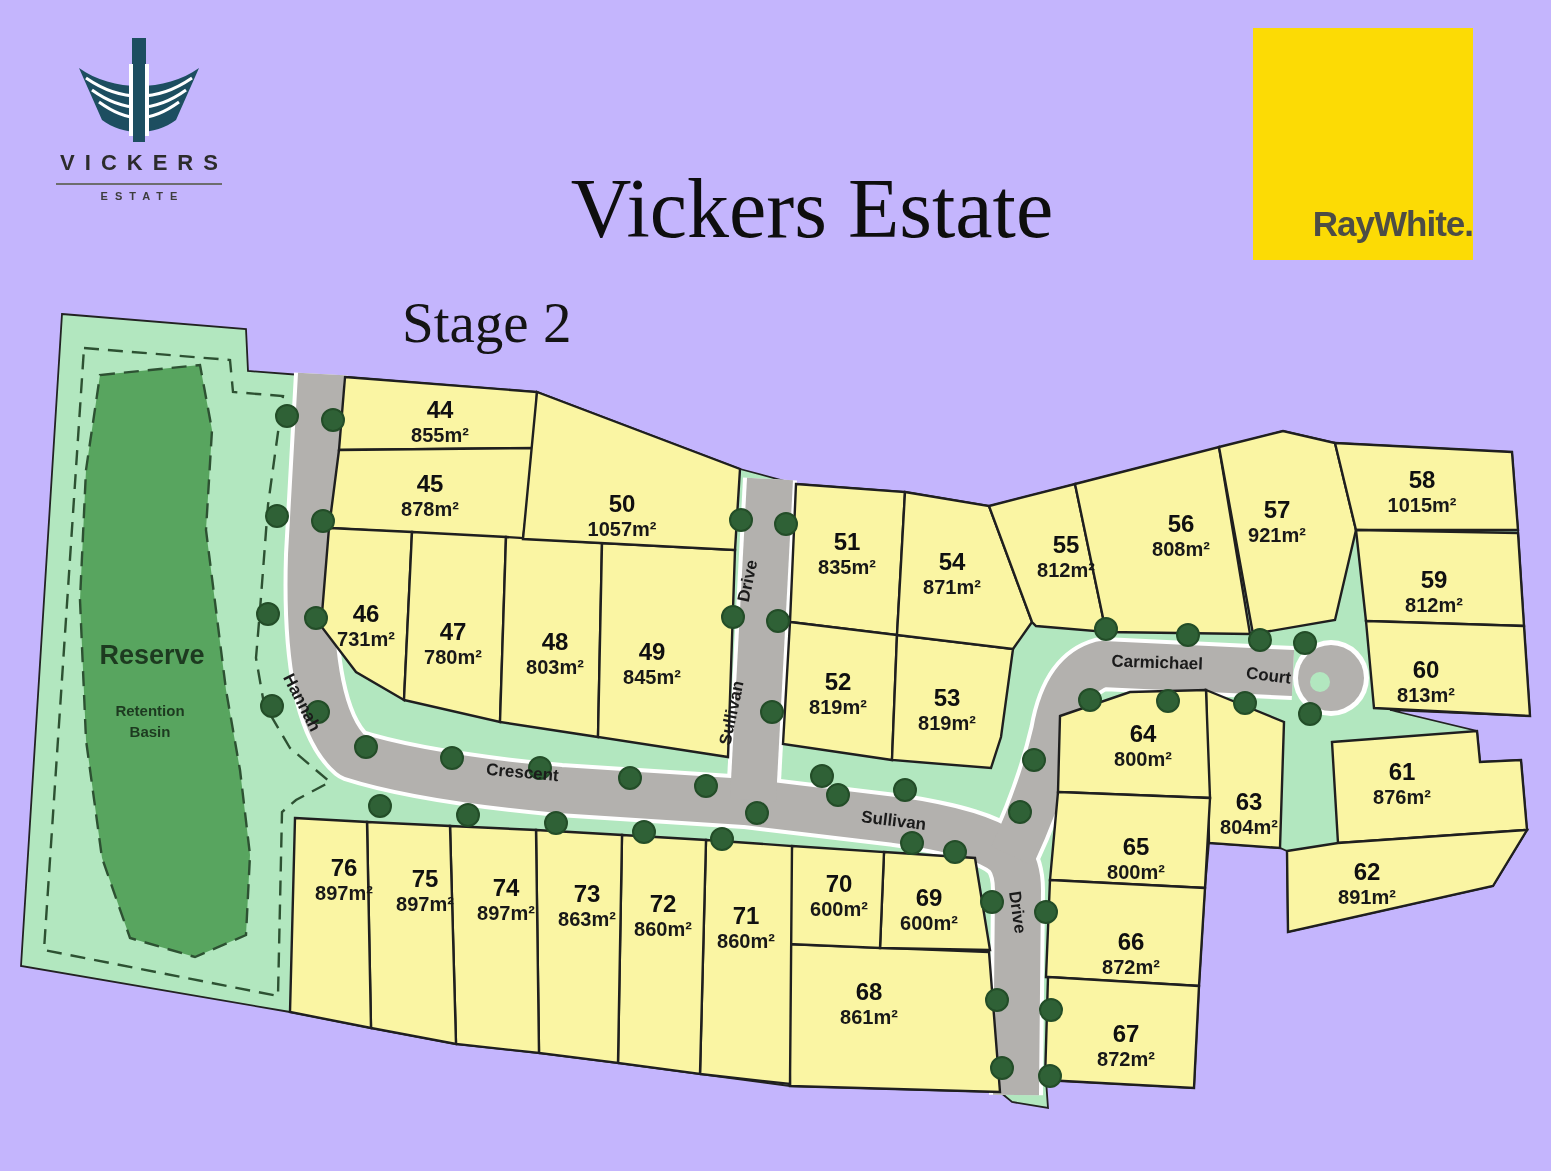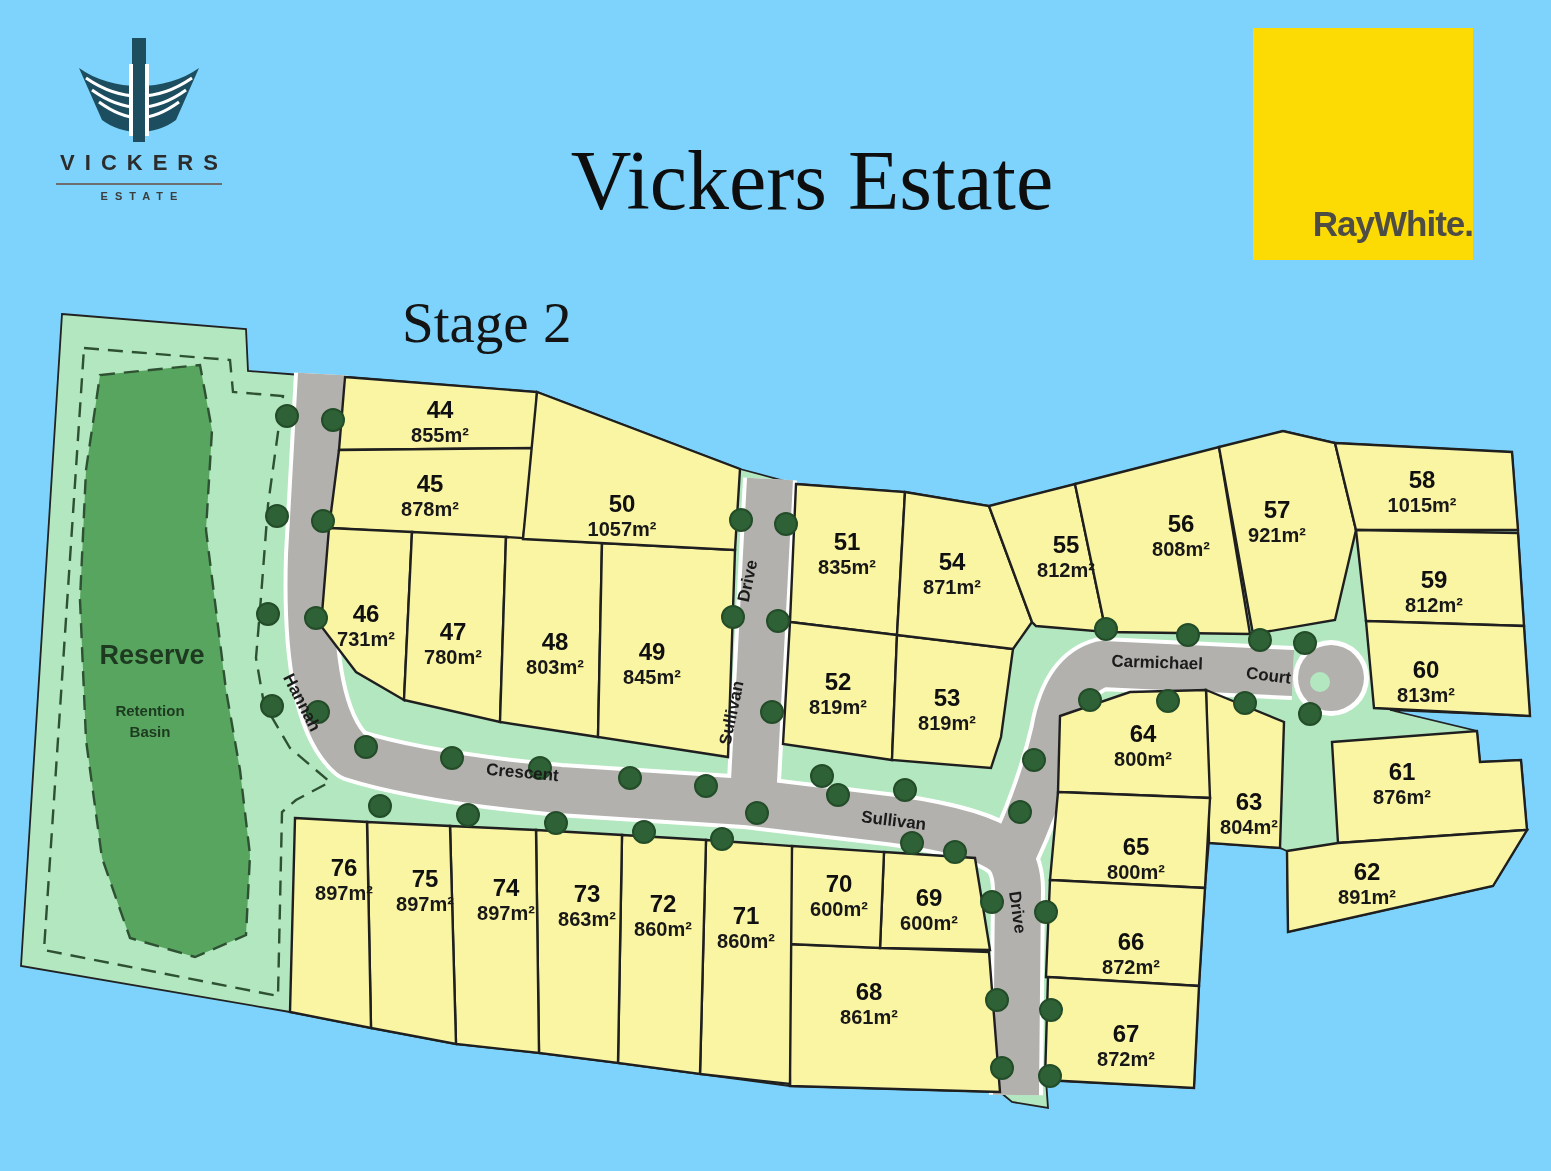--- a/index.html
+++ b/index.html
@@ -1,27 +1,27 @@
 <!DOCTYPE html>
 <html><head>
 <meta charset="utf-8">
 <style>
   html,body{margin:0;padding:0;background:#e9e9e9;}
   .stage{
-    position:relative;width:1551px;height:1171px;background:#7dd3fc;
+    position:relative;width:1551px;height:1171px;background:#c4b5fd;
     font-family:"Liberation Sans",sans-serif;overflow:hidden;margin:0 auto;
   }
   
   .vlogo{position:absolute;left:50px;top:34px;width:178px;text-align:center;}
   .vlogo svg{display:block;margin:0 auto;}
   .vlogo-name{font-size:22px;font-weight:600;letter-spacing:10px;color:#2c2c2c;margin-top:4px;text-indent:10px;}
   .vlogo-rule{border:0;border-top:2px solid #6d6d6d;margin:7px 6px 5px;}
   .vlogo-sub{font-size:11px;font-weight:600;letter-spacing:7px;color:#3c3c3c;text-indent:7px;}
   .title{
-    position:absolute;left:402px;top:132px;width:820px;text-align:center;
+    position:absolute;left:402px;top:160px;width:820px;text-align:center;
     font-family:"Liberation Serif",serif;font-size:84px;color:#0e0e0e;white-space:nowrap;
   }
   .subtitle{
     position:absolute;left:402px;top:290px;width:820px;
     font-family:"Liberation Serif",serif;font-size:57px;color:#141414;
   }
   .raywhite{position:absolute;left:1253px;top:28px;width:220px;height:232px;background:#fcdb05;}
   .raywhite-text{
     position:absolute;bottom:16px;left:0;width:100%;text-align:right;
     font-weight:bold;font-size:35px;color:#4d4d45;letter-spacing:-1px;

